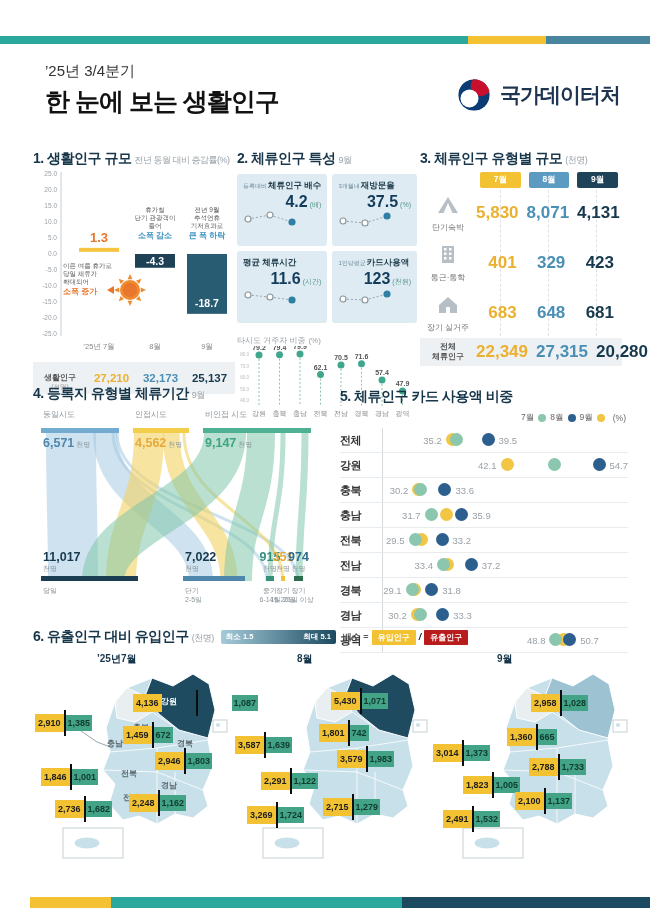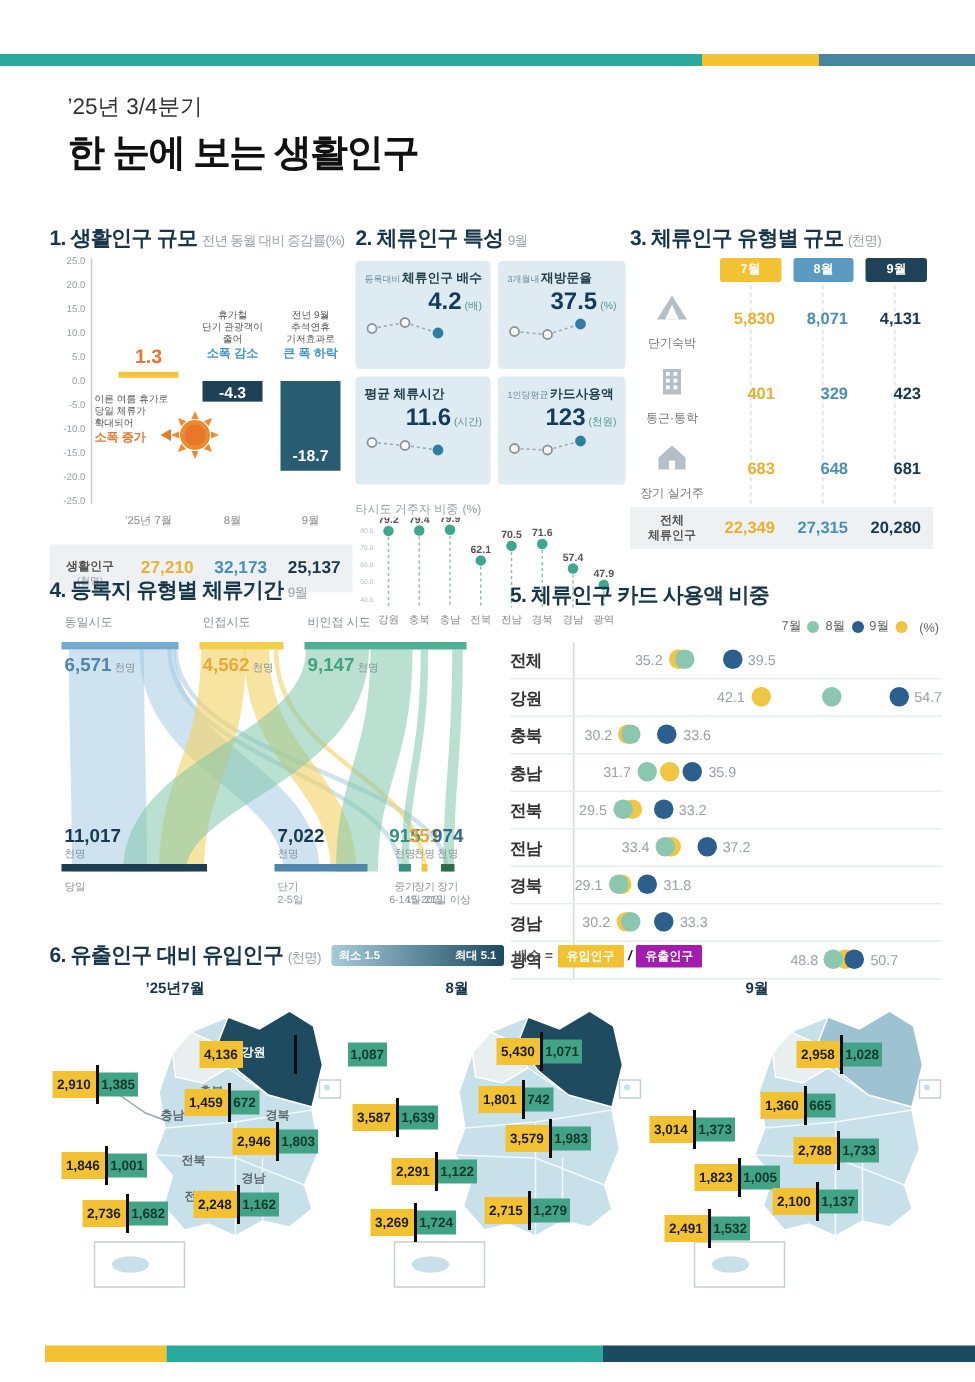--- a/index.html
+++ b/index.html
@@ -44,21 +44,21 @@
   .sub-h span{font-size:8px;color:#9aa2a8;font-weight:normal;}
   
   #s3{left:420px;top:150px;width:202px;}
   .s3-head{display:grid;grid-template-columns:56px 1fr 1fr 1fr;margin-top:4px;}
   .pill{font-size:8.5px;font-weight:bold;color:#fff;text-align:center;border-radius:2px;
         padding:2px 0;margin:0 4px;}
   #s3-body{position:relative;}
   .s3-row{display:grid;grid-template-columns:56px 1fr 1fr 1fr;align-items:center;height:50px;}
   .s3-name{text-align:center;}
   .s3-name div{font-size:8px;color:#777;margin-top:1px;}
-  .s3-val{font-size:11px;font-weight:bold;text-align:right;padding-right:8px;position:relative;z-index:1;}
+  .s3-val{font-size:17px;font-weight:bold;text-align:right;padding-right:8px;position:relative;z-index:1;}
   .vline{position:absolute;top:2px;bottom:2px;border-left:1px dashed #dce2e6;z-index:0;}
   .s3-foot{background:#EEF1F3;display:grid;grid-template-columns:56px 1fr 1fr 1fr;align-items:center;height:28px;}
   .s3-foot .lbl{font-size:8px;color:#555;font-weight:bold;text-align:center;line-height:1.2;}
   
   #s4{left:33px;top:385px;width:298px;}
   
   #s5{left:340px;top:388px;width:288px;}
   .s5-legend{display:flex;justify-content:flex-end;align-items:center;gap:4px;font-size:8.5px;
              color:#666;margin:6px 2px 4px 0;}
   .ldot{width:8px;height:8px;border-radius:50%;display:inline-block;}
@@ -69,21 +69,21 @@
   .dot{position:absolute;width:13px;height:13px;border-radius:50%;top:5px;}
   .dval{position:absolute;font-size:9.5px;color:#9aa1a7;top:7px;white-space:nowrap;}
   
   #s6{left:33px;top:628px;width:600px;}
   .s6-head{display:flex;align-items:center;gap:7px;}
   .scale-bar{width:115px;height:14px;border-radius:2px;display:flex;justify-content:space-between;
              align-items:center;padding:0 5px;box-sizing:border-box;color:#fff;font-size:7.5px;font-weight:bold;
              background:linear-gradient(90deg,#A5CBD9,#1C4A61);}
   .formula{font-size:9px;color:#555;font-weight:bold;display:flex;align-items:center;gap:3px;}
   .chip-in{background:#F2C232;color:#fff;font-size:8px;font-weight:bold;padding:2px 6px;border-radius:1px;}
-  .chip-out{background:#a21caf;color:#fff;font-size:8px;font-weight:bold;padding:2px 6px;border-radius:1px;}
+  .chip-out{background:#b91c1c;color:#fff;font-size:8px;font-weight:bold;padding:2px 6px;border-radius:1px;}
   .slash{color:#111;font-weight:800;font-style:italic;}
   #s6-maps{display:flex;gap:2px;margin-top:6px;}
   .map-block{width:198px;}
   .map-month{font-size:10px;font-weight:800;color:#17364A;padding-left:64px;height:16px;}
   .map-wrap{position:relative;width:198px;height:200px;}
   .map-wrap svg{position:absolute;left:24px;top:0;}
   .callout{position:absolute;display:inline-flex;align-items:center;z-index:2;}
   .ci{background:#F2C232;color:#1d1d1d;font-weight:bold;font-size:9px;padding:4px 3px;}
   .cbar{width:2px;height:26px;background:#0d0d0d;}
   .co{background:#43A386;color:#0F3A2D;font-weight:bold;font-size:9px;padding:3px 2px;}
@@ -95,20 +95,33 @@
   <div class="top-strip">
     <div class="seg1"></div>
     <div class="seg2"></div>
     <div class="seg3"></div>
   </div>
 
   <div class="hdr">
     <div>
       <div class="quarter">’25년 3/4분기</div>
       <div class="main-title">한 눈에 보는 생활인구</div>
+    </div>
+    <div class="logo">
+      <svg width="36" height="36" viewBox="0 0 32 32">
+        <clipPath id="lc">
+            <circle cx="16" cy="16" r="14"></circle>
+          </clipPath>
+        <g clip-path="url(#lc)">
+          <circle cx="16" cy="16" r="14" fill="#0C3C74"></circle>
+          <circle cx="22" cy="8" r="9" fill="#C8102E"></circle>
+          <circle cx="12" cy="19" r="8" fill="#fff"></circle>
+        </g>
+      </svg>
+      <span class="logo-text">국가데이터처</span>
     </div>
   </div>
 
   <div class="sec" id="s1">
     <div class="sec-title">
       <span>1. 생활인구 규모</span><span class="sec-sub">전년 동월 대비 증감률(%)</span>
     </div>
     <svg id="s1-chart" width="202" height="188">
         <text x="24" y="8" text-anchor="end" font-size="6.5" fill="#9aa1a7">25.0</text>
         <text x="24" y="24" text-anchor="end" font-size="6.5" fill="#9aa1a7">20.0</text>

